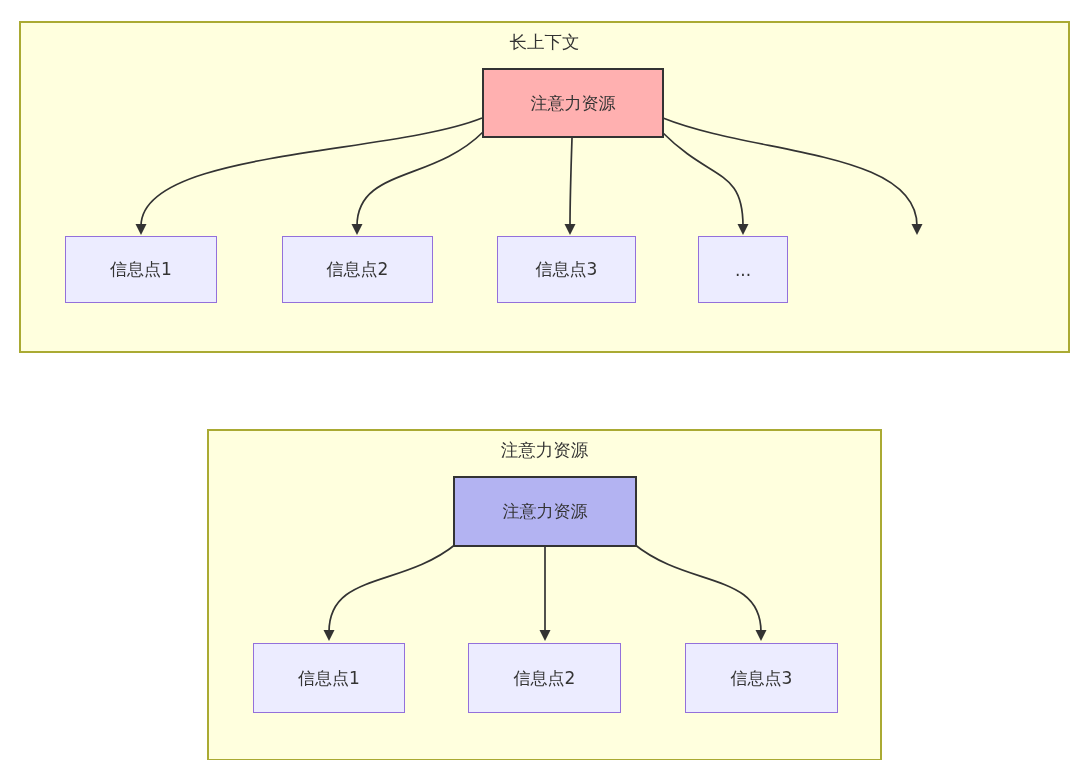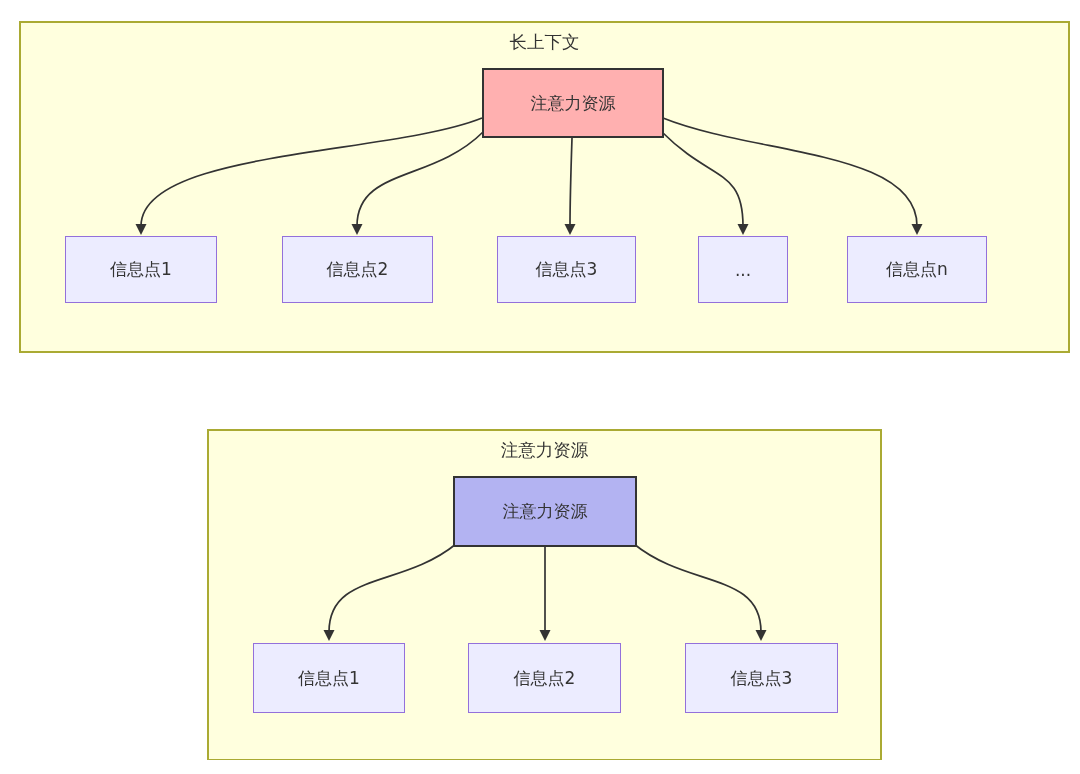--- a/index.html
+++ b/index.html
@@ -109,23 +109,20 @@
   </div>
   <div class="node ln2">
     <span>信息点2</span>
   </div>
   <div class="node ln3">
     <span>信息点3</span>
   </div>
   <div class="node ln4">
     <span>...</span>
   </div>
-  <div class="node ln5">
-    <span>信息点n</span>
-  </div>
 
   <div class="node root-node root-short">
     <span>注意力资源</span>
   </div>
   <div class="node sn1">
     <span>信息点1</span>
   </div>
   <div class="node sn2">
     <span>信息点2</span>
   </div>

